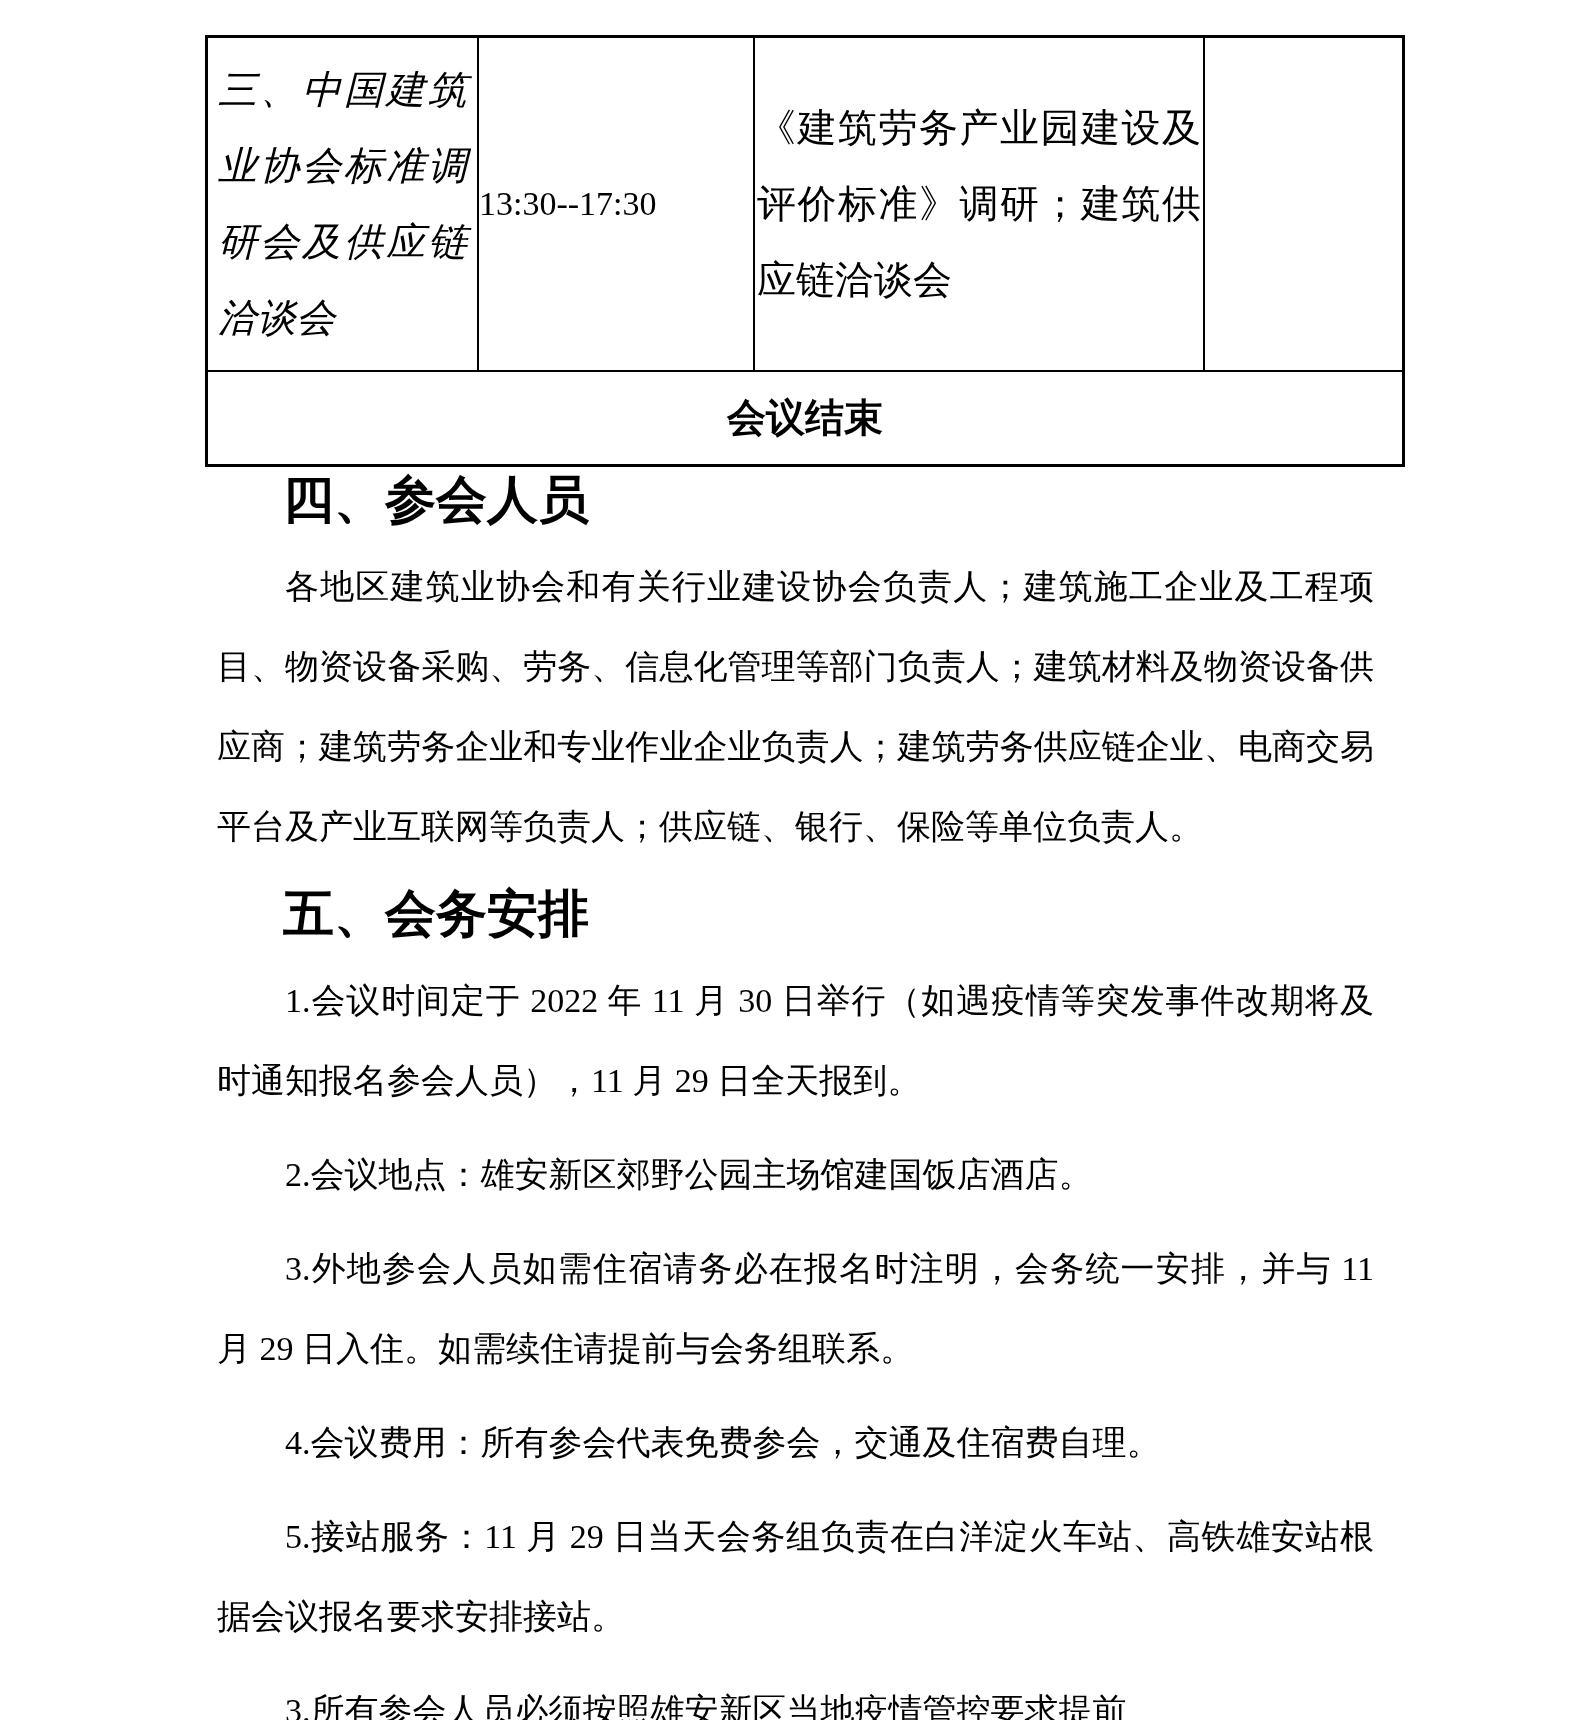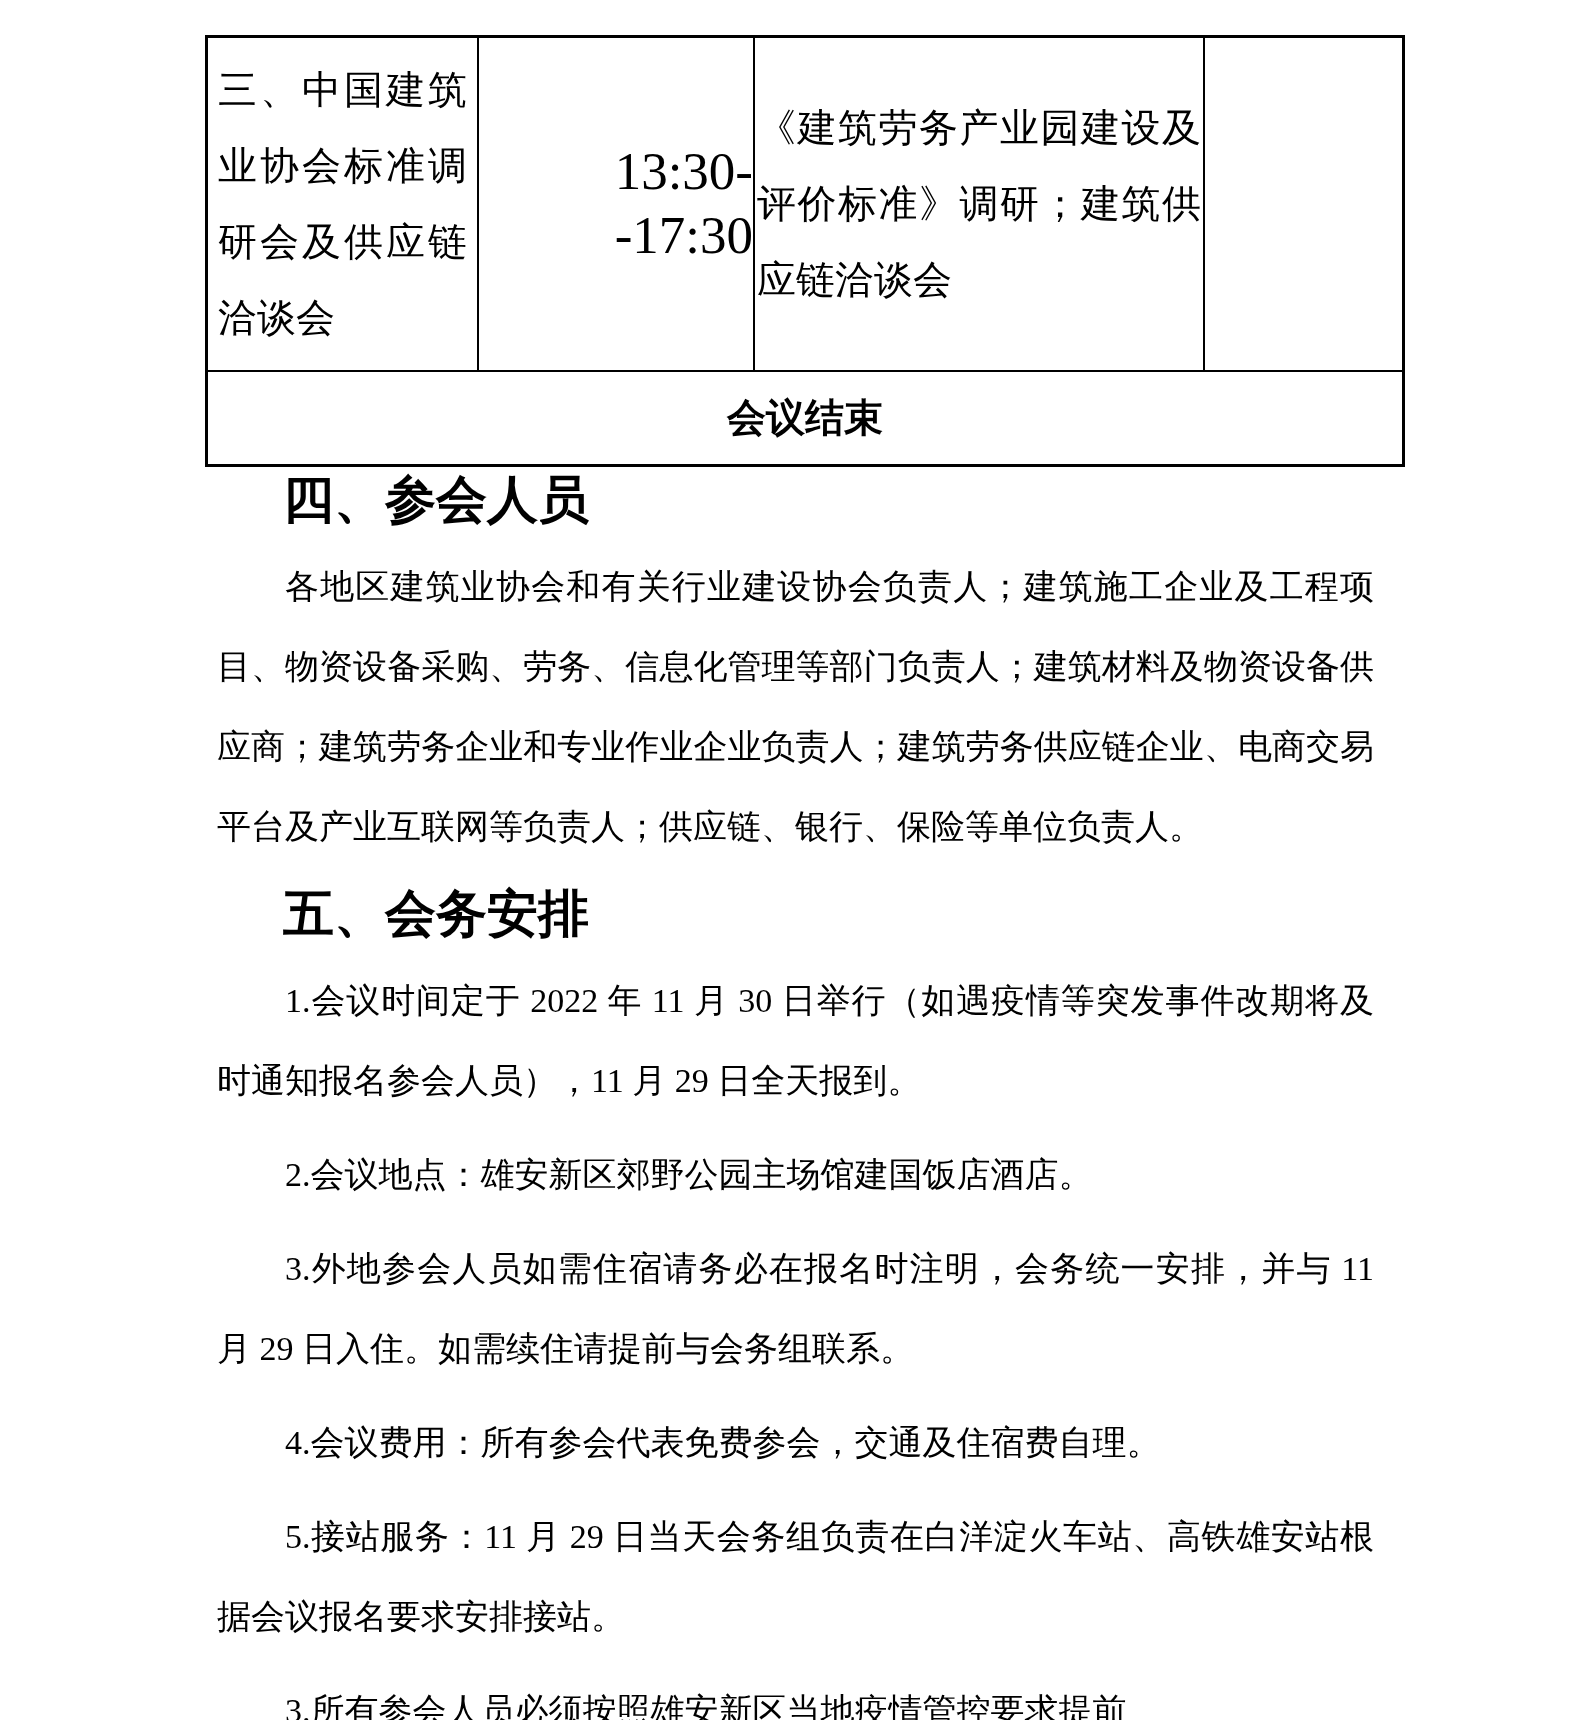--- a/index.html
+++ b/index.html
@@ -32,25 +32,25 @@
   td.c2 { width:274px; }
   td.c3 { width:448px;border-radius:27px; }
   td.c4 { width:197px; }
   tr.session-row td { height:332px; }
   .cell-inner {
     font-size:39px;
     line-height:76px;
     text-align:justify;
     text-justify:inter-character;
   }
-  .c1 .cell-inner { padding:0 10px; }
+  .c1 .cell-inner { padding:0 10px;font-style:italic; }
   .c3 .cell-inner { padding:0 2px; }
   td.c2 {
-    font-size:53px;
-    text-align:right;
+    font-size:34px;
+    text-align:left;
     padding-left:8px;
     line-height:1.2;
   }
   tr.footer-row td {
     height:92px;
     text-align:center;
     font-family:Liberation Serif, serif;
     font-weight:bold;
     font-size:39px;
   }

